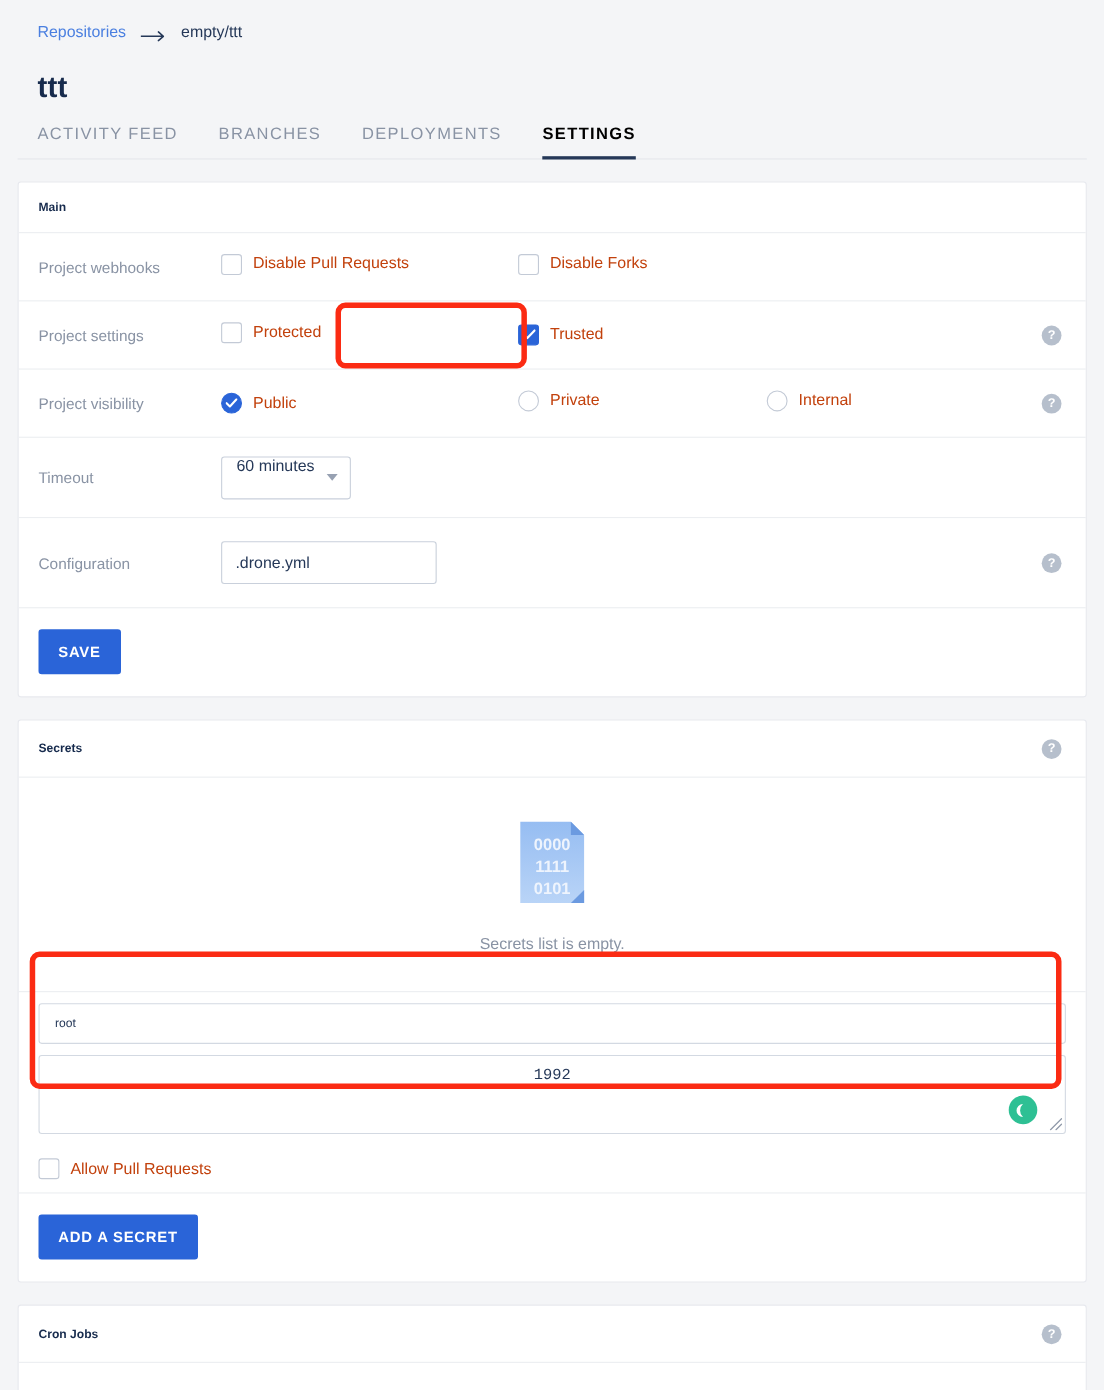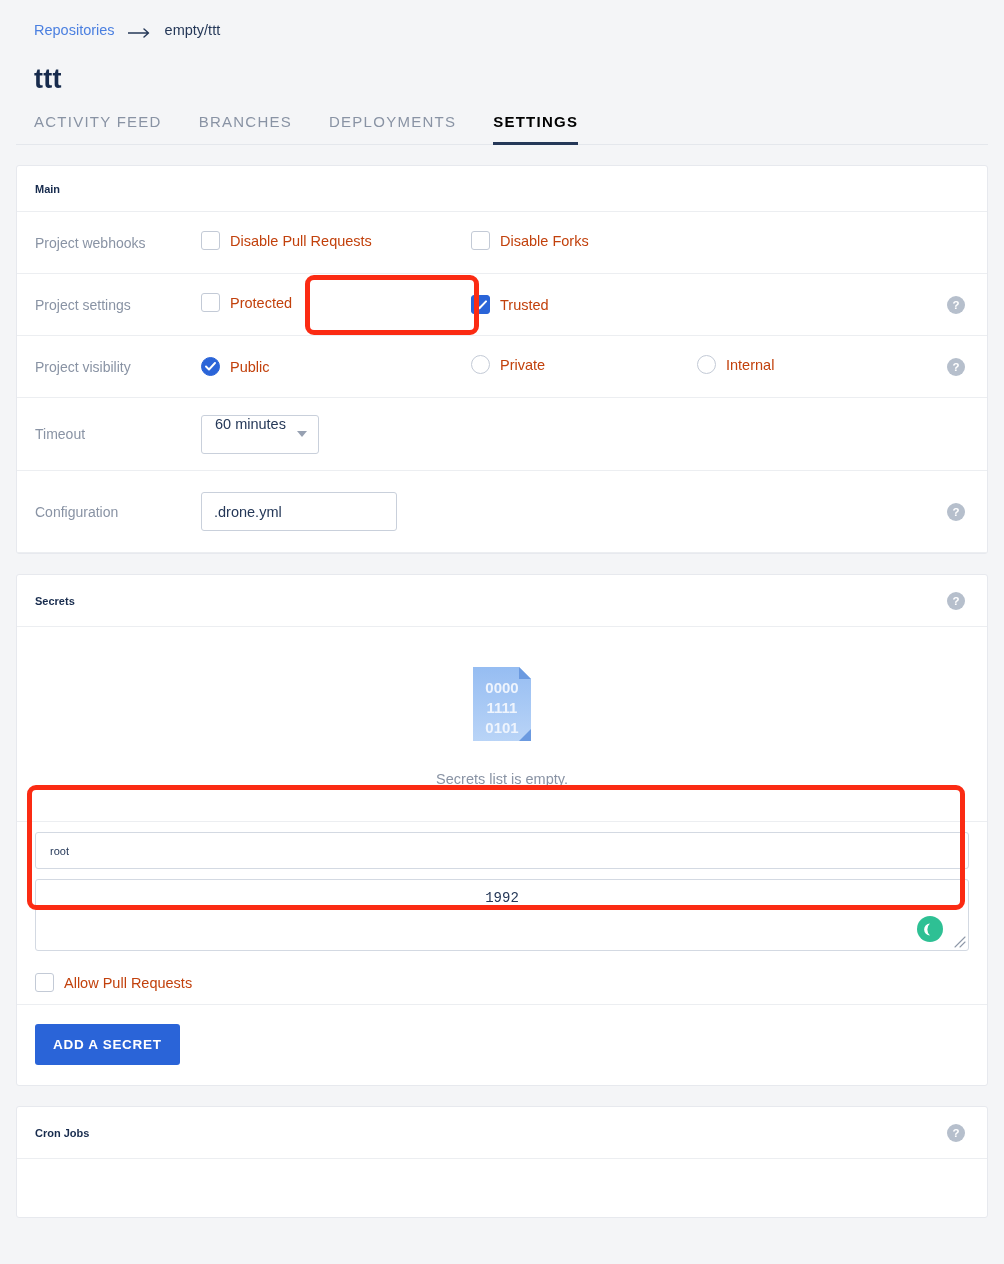--- a/index.html
+++ b/index.html
@@ -314,20 +314,23 @@
     </div>
 
     <div class="row" style="min-height:82px">
       <div class="row-label">Configuration</div>
       <div class="row-fields">
         <input class="text-input" type="text" value=".drone.yml" style="">
       </div>
       <div class="help-icon">?</div>
     </div>
 
+    <div class="btn-row">
+      <button class="btn">SAVE</button>
+    </div>
 
     <div class="hl" style="left:288px; top:109px; width:174px; height:60px;"></div>
   </div>
 
   <div class="card">
     <div class="card-head">
       <div class="card-title">Secrets</div>
       <div class="help-icon">?</div>
     </div>
 

